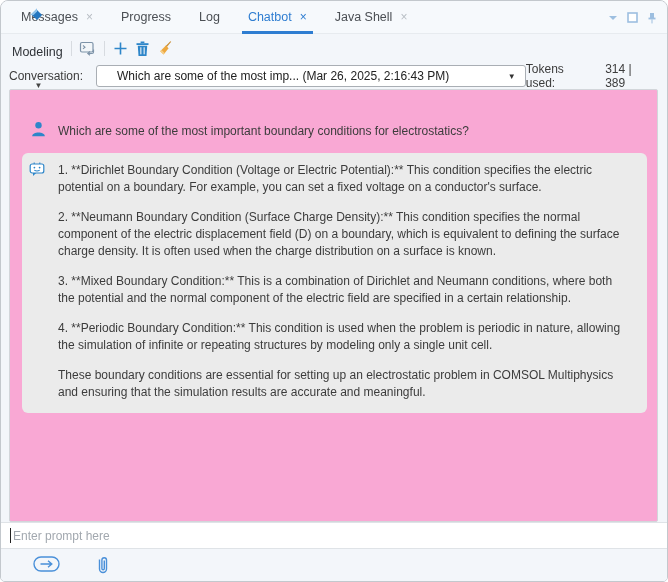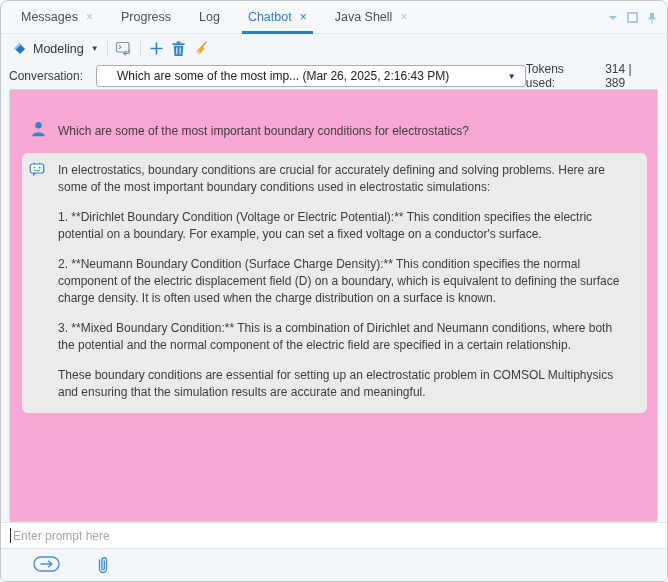--- a/index.html
+++ b/index.html
@@ -18,22 +18,22 @@
   .tab.active { color:#2e7dd1; }
   .tab.active .close { color:#2e7dd1; }
   .tab.active::after { content:""; position:absolute; left:-6px; right:-6px; bottom:0;
                        height:3px; background:#2e7dd1; }
   .win-controls { position:absolute; right:10px; top:0; height:33px; display:flex;
                   align-items:center; gap:9px; }
 
   
   .toolbar { position:absolute; top:34px; left:0; right:0; height:27px; display:flex;
              align-items:center; padding-left:8px; }
-  .tbtn { display:flex; align-items:center; gap:5px; font-size:12.5px; color:#2f3338;
-          padding:2px 3px; border-radius:2px; }
+  .tbtn { display:flex; align-items:center; gap:22px; font-size:12.5px; color:#2f3338;
+          padding:2px 3px; border-radius:2px;flex-direction:column; }
   .tbtn .caret { font-size:8px; color:#444; margin-left:2px; }
   .icon-btn { display:flex; align-items:center; justify-content:center; width:22px; height:22px; }
   .sep { width:1px; height:15px; background:#d7dbe0; margin:0 5px; }
 
   
   .convrow { position:absolute; top:62px; left:0; right:4px; height:26px; display:flex;
              align-items:center; font-size:12px; color:#3c3c3c; padding:0 9px 0 8px; }
   .conv-label { margin-right:13px; }
   .combo { width:437px; height:22px; background:#ffffff; border:1px solid #a9aeb4;
            border-radius:3px; display:flex; align-items:center; justify-content:space-between;
@@ -188,24 +188,24 @@
       <span class="avatar">
         <svg width="18" height="18" viewBox="0 0 18 18" fill="none">
           <rect x="2.2" y="4" width="13.6" height="9" rx="2" stroke="#2e86c9" stroke-width="1.2" fill="#ffffff"></rect>
           <path d="M6.2 4 V2.4 M11.8 4 V2.4" stroke="#2e86c9" stroke-width="1.1"></path>
           <circle cx="6.4" cy="7.6" r="0.9" fill="#2e86c9"></circle>
           <circle cx="11.6" cy="7.6" r="0.9" fill="#2e86c9"></circle>
           <path d="M6.3 10.1 Q9 11.9 11.7 10.1" stroke="#2e86c9" stroke-width="1.1" fill="none"></path>
           <path d="M5 13 L5 16 L8.2 13 Z" fill="#2e86c9"></path>
         </svg>
       </span>
-      <p>In electrostatics, boundary conditions are crucial for accurately defining and solving problems. Here are some of the most important boundary conditions used in electrostatic simulations:</p>
       <p>1. **Dirichlet Boundary Condition (Voltage or Electric Potential):** This condition specifies the electric potential on a boundary. For example, you can set a fixed voltage on a conductor's surface.</p>
       <p>2. **Neumann Boundary Condition (Surface Charge Density):** This condition specifies the normal component of the electric displacement field (D) on a boundary, which is equivalent to defining the surface charge density. It is often used when the charge distribution on a surface is known.</p>
       <p>3. **Mixed Boundary Condition:** This is a combination of Dirichlet and Neumann conditions, where both the potential and the normal component of the electric field are specified in a certain relationship.</p>
+      <p>4. **Periodic Boundary Condition:** This condition is used when the problem is periodic in nature, allowing the simulation of infinite or repeating structures by modeling only a single unit cell.</p>
       <p>These boundary conditions are essential for setting up an electrostatic problem in COMSOL Multiphysics and ensuring that the simulation results are accurate and meaningful.</p>
     </div>
   </div>
 
   <div class="promptrow">
     <input type="text" placeholder="Enter prompt here" style="">
     <span class="caret-bar"></span>
   </div>
 
   <div class="footer">

